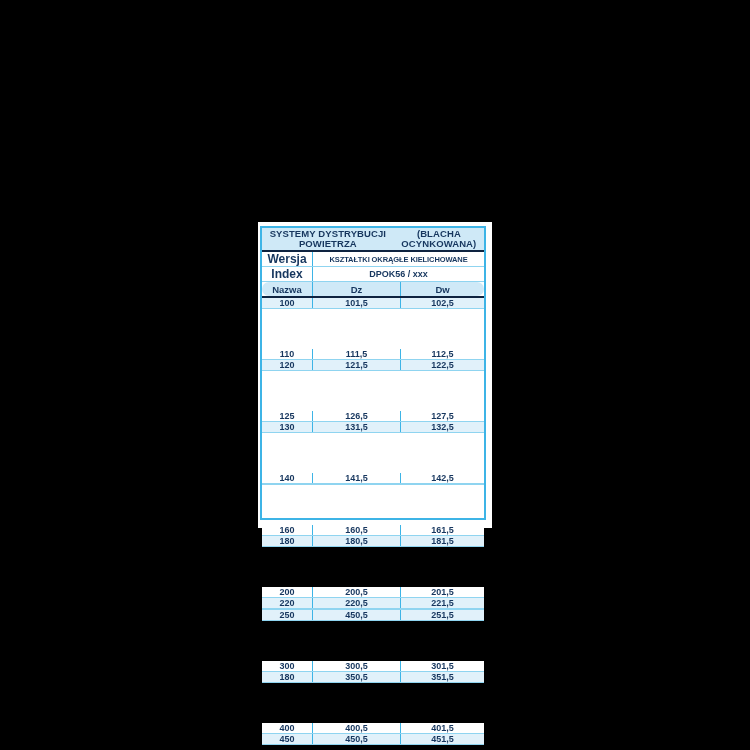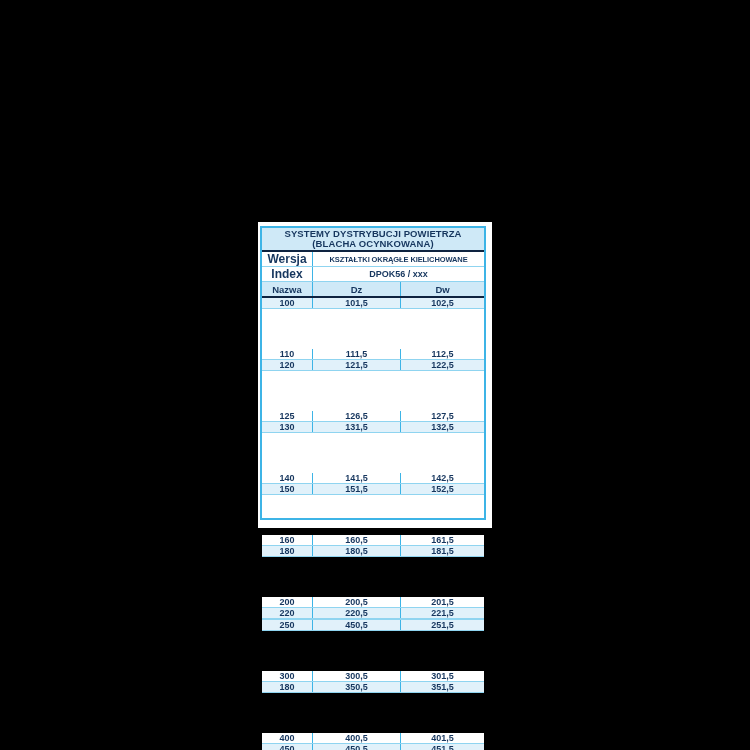--- a/index.html
+++ b/index.html
@@ -23,31 +23,31 @@
     box-sizing:border-box;
     border:2px solid var(--accent,#3db4e6);
     display:flex;flex-direction:column;
     color:var(--text,#16365e);
     font-weight:bold;
     background:#fff;
   }
   .title-row{
     flex:none;height:22px;
     background:var(--header-bg,#cfe9f7);
-    display:flex;flex-direction:column;
+    display:flex;
     align-items:center;justify-content:center;
     text-align:center;
     font-size:9.5px;line-height:10.5px;
     letter-spacing:0.1px;
   }
   .divider-navy{flex:none;height:2px;background:var(--divider,#0e2340);}
   .divider-cyan{flex:none;height:1px;background:var(--grid-line,#8fd4f0);}
   .row{flex:none;display:flex;}
   .meta-row{height:14px;background:#ffffff;}
-  .header-row{height:14px;background:var(--header-bg,#cfe9f7);}
+  .header-row{height:14px;background:var(--header-bg,#cfe9f7);border-radius:7px;}
   .cell{
     display:flex;align-items:center;justify-content:center;
     box-sizing:border-box;
     overflow:hidden;white-space:nowrap;
   }
   .c1{width:50px;}
   .c2{width:87px;}
   .c3{width:83px;}
   .cmerge{width:171px;}
   .vsep{width:1px;background:var(--accent,#3db4e6);flex:none;}
@@ -142,27 +142,20 @@
   </div>
 <div class="divider-cyan"></div>
   <div class="data-row stripe-white">
     <div class="cell c1">140</div>
     <div class="vsep"></div>
     <div class="cell c2">141,5</div>
     <div class="vsep"></div>
     <div class="cell c3">142,5</div>
   </div>
 <div class="divider-cyan"></div>
-  <div class="data-row stripe-blue">
-    <div class="cell c1">150</div>
-    <div class="vsep"></div>
-    <div class="cell c2">151,5</div>
-    <div class="vsep"></div>
-    <div class="cell c3">152,5</div>
-  </div>
 <div class="divider-cyan"></div>
   <div class="data-row stripe-white">
     <div class="cell c1">160</div>
     <div class="vsep"></div>
     <div class="cell c2">160,5</div>
     <div class="vsep"></div>
     <div class="cell c3">161,5</div>
   </div>
 <div class="divider-cyan"></div>
   <div class="data-row stripe-blue">

